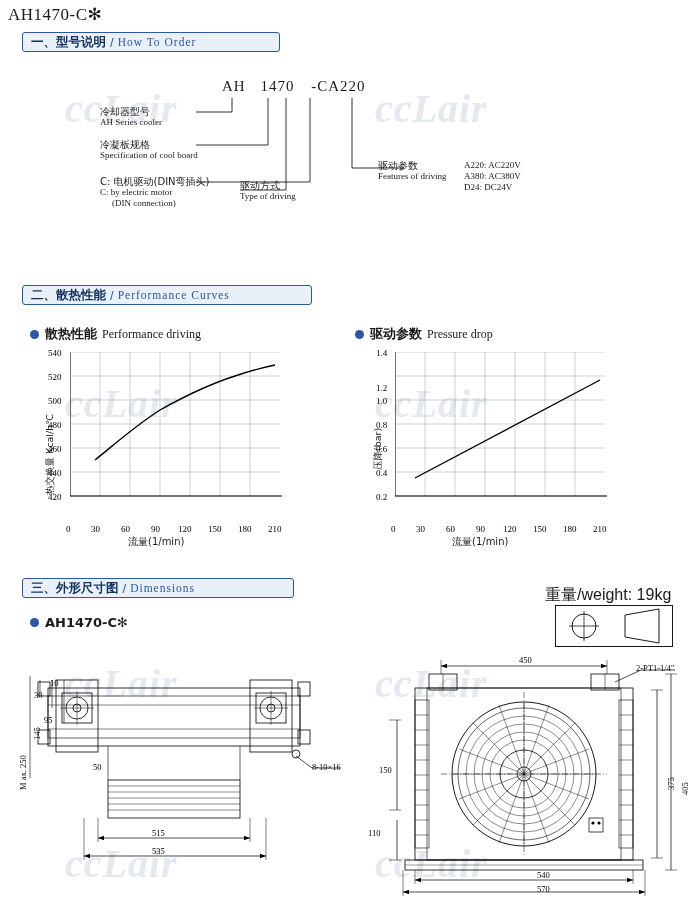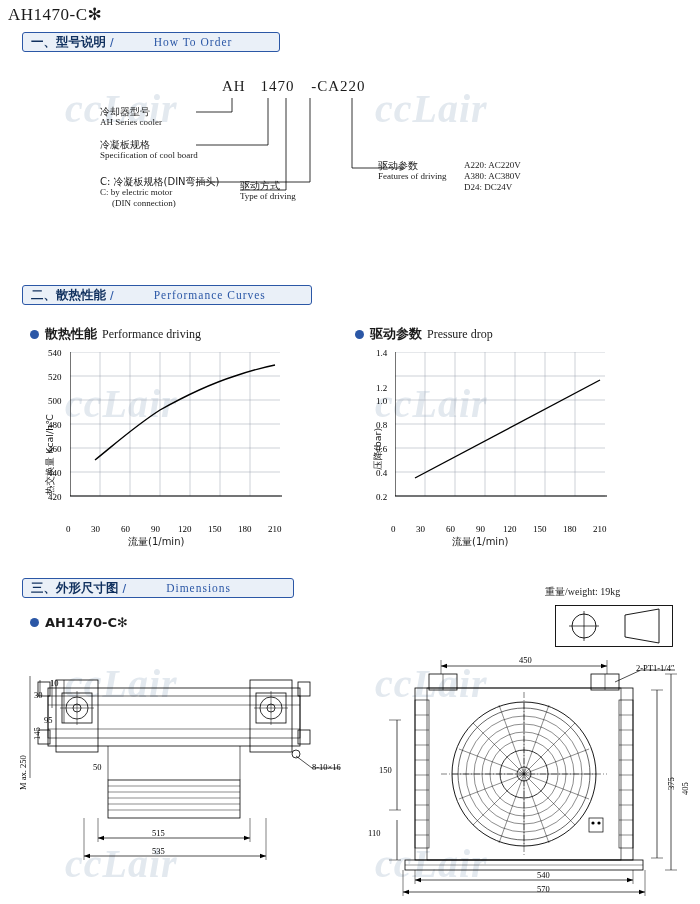--- a/index.html
+++ b/index.html
@@ -48,21 +48,20 @@
   }
   .sec-bar .cn{
     font-size:12.5px;font-weight:bold;color:#10305e;
     font-family:"DejaVu Sans", sans-serif;
   }
   .sec-bar .slash{color:#2b57a6;margin:0 4px;font-size:13px;}
   .sec-bar .en{
     font-size:11.5px;color:#2b57a6;
     font-family:"Liberation Serif", serif;
     letter-spacing:1px;
-    margin-left:36px;
   }
   .bullet-h{
     position:absolute;
     display:flex;align-items:center;
     font-size:12.5px;
   }
   .bullet-h .dot{
     width:9px;height:9px;border-radius:50%;
     background:#2b57a6;margin-right:6px;display:inline-block;
   }
@@ -116,22 +115,22 @@
     font-family:"Liberation Serif", serif;
     white-space:nowrap;
     color:#000;
   }
   .dimtxt.rot{
     transform-origin:0 0;
     transform:rotate(-90deg);
   }
   .weight{
     position:absolute;
-    font-size:10px;
-    font-family:Liberation Serif, serif;
+    font-size:16px;
+    font-family:Liberation Sans, sans-serif;
     white-space:nowrap;
   }
   svg{display:block;}
 </style>
 </head>
 <body>
 
 <div class="page">
 
   <div class="wm" style="left:65px;top:85px;">ccLair</div>
@@ -178,21 +177,21 @@
       <div class="cn">冷却器型号</div>
       <div class="en">AH Series cooler</div>
     </div>
 
     <div class="lbl" style="left:100px;top:139px;">
       <div class="cn">冷凝板规格</div>
       <div class="en">Specification of cool board</div>
     </div>
 
     <div class="lbl" style="left:100px;top:176px;">
-      <div class="cn">C: 冷凝板规格(DIN弯插头)</div>
+      <div class="cn">C: 电机驱动(DIN弯插头)</div>
       <div class="en">C: by electric motor</div>
       <div class="en" style="margin-left:12px;">(DIN connection)</div>
     </div>
 
     <div class="lbl" style="left:240px;top:180px;">
       <div class="cn">驱动方式</div>
       <div class="en">Type of driving</div>
     </div>
 
     <div class="lbl" style="left:378px;top:160px;">

